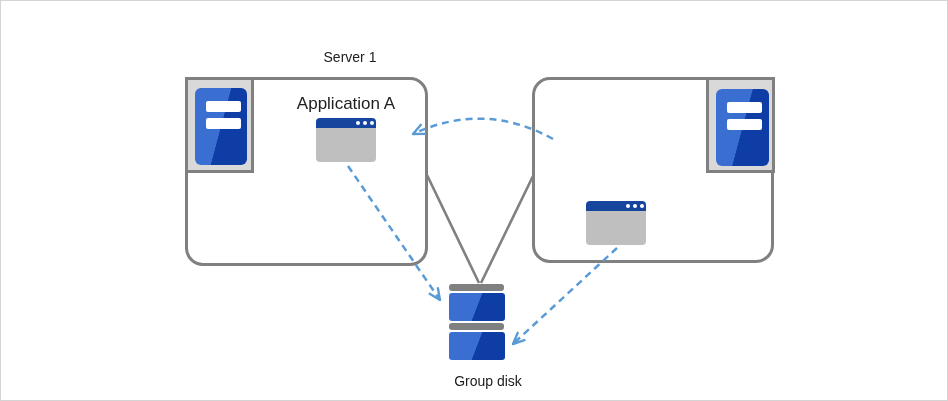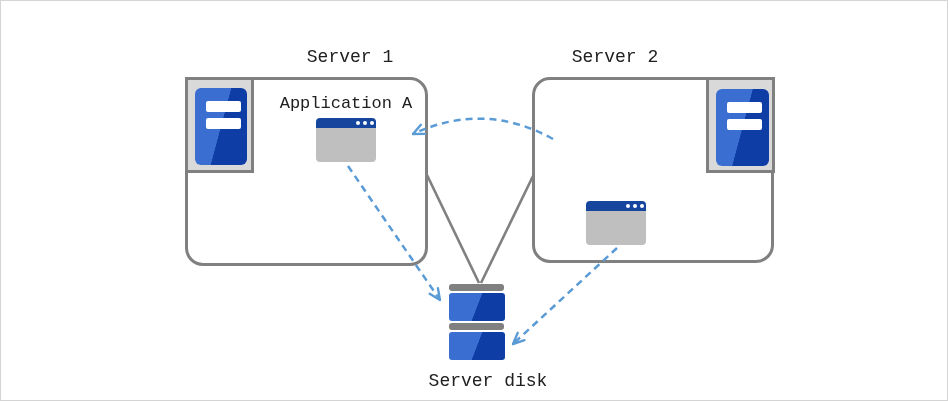--- a/index.html
+++ b/index.html
@@ -36,21 +36,21 @@
   }
   .disk-bar{
     position:absolute;width:55px;height:7px;background:var(--gray-line,#808080);
     border-radius:3px;z-index:6;
   }
   .disk-platter{
     position:absolute;width:56px;height:28px;border-radius:3px;z-index:6;
     background:linear-gradient(111deg,var(--accent-blue-light,#3a6ed0) 49.6%,var(--accent-blue-dark,#0e3da5) 50.4%);
   }
   .label{position:absolute;text-align:center;z-index:7;}
-  .lbl-18{font-size:18px;line-height:22px;font-family:Liberation Mono, monospace;}
+  .lbl-18{font-size:14px;line-height:22px;}
   .lbl-17{font-size:17px;line-height:21px;}
   .edges{position:absolute;left:0;top:0;width:948px;height:401px;z-index:5;pointer-events:none;}
 </style>
 </head>
 <body>
 
 <div class="canvas">
 
   <div class="group-box" style="left:184px;top:76px;width:243px;height:189px;"></div>
   <div class="group-box" style="left:531px;top:76px;width:242px;height:186px;"></div>
@@ -103,22 +103,21 @@
     <path d="M533,173 L480,282" stroke="#808080" stroke-width="2.6" fill="none"></path>
 
     <path d="M347,165 L439,299" stroke="#5b9bd5" stroke-width="2.5" fill="none" stroke-dasharray="7 5" marker-end="url(#arrowBlue)"></path>
 
     <path d="M616,247 L512,343" stroke="#5b9bd5" stroke-width="2.5" fill="none" stroke-dasharray="7 5" marker-end="url(#arrowBlue)"></path>
 
     <path d="M552,138 Q483,100 412,133" stroke="#5b9bd5" stroke-width="2.5" fill="none" stroke-dasharray="7 5" marker-end="url(#arrowBlue)"></path>
   </svg>
 
   <div class="label lbl-18" style="left:284px;top:45px;width:130px;">Server 1</div>
-  <div class="label lbl-18" style="left:549px;top:45px;width:130px;">Server 2</div>
 
-  <div class="label lbl-17" style="left:270px;top:92px;width:150px;font-family:Liberation Mono, monospace;">Application A</div>
+  <div class="label lbl-17" style="left:270px;top:92px;width:150px;">Application A</div>
 
   <div class="label lbl-18" style="left:415px;top:53px;width:130px;">
   </div>
 
-  <div class="label lbl-18" style="left:412px;top:369px;width:150px;">Server disk</div>
+  <div class="label lbl-18" style="left:412px;top:369px;width:150px;">Group disk</div>
 
 </div>
 
 </body></html>

